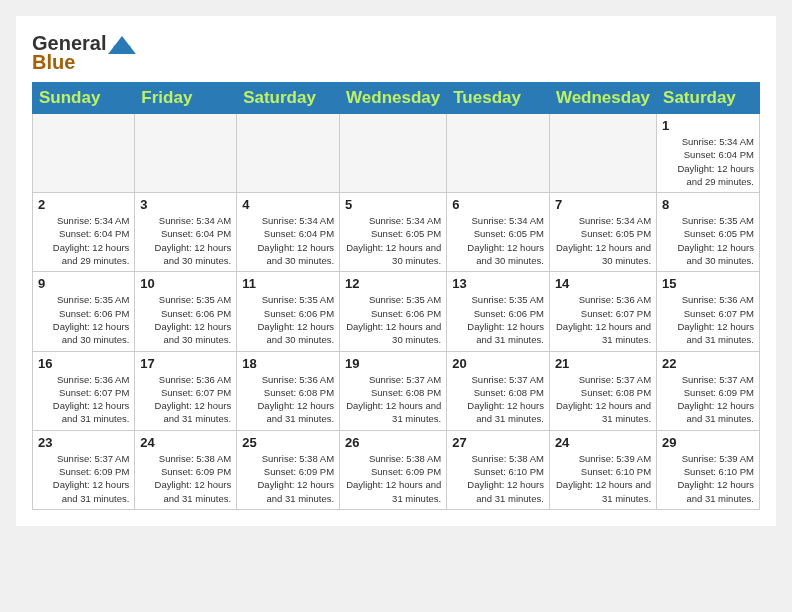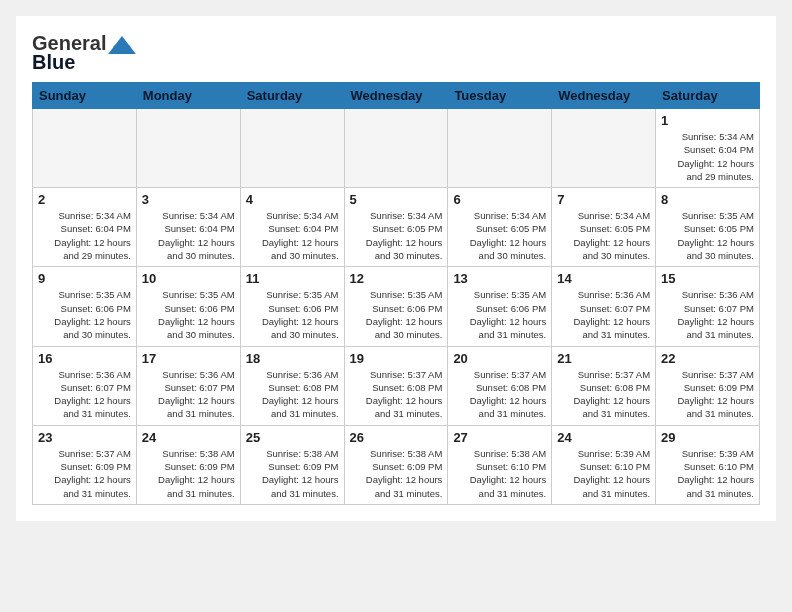--- a/index.html
+++ b/index.html
@@ -45,24 +45,24 @@
       font-size: 14px;
       color: #444;
     }
     .calendar-table {
       width: 100%;
       border-collapse: collapse;
       font-size: 10px;
     }
     .calendar-table th {
       background: #2a7ab5;
-      color: #0f172a;
+      color: #bef264;
       text-align: left;
       padding: 5px 6px;
-      font-size: 13px;
+      font-size: 17px;
       font-weight: bold;
       border: 1px solid #2a7ab5;
     }
     .calendar-table td {
       border: 1px solid #ccc;
       vertical-align: top;
       padding: 4px 5px;
       width: 14.28%;
       min-height: 70px;
       background: #fff;
@@ -90,33 +90,33 @@
 <div class="page">
   <div class="header">
     <div class="logo">
       <div style="display:flex;align-items:center;gap:2px;">
         <span style="font-size:20px;font-weight:bold;color:#333;">General</span>
         <svg class="logo-icon" viewBox="0 0 40 26">
           <polygon points="0,26 20,0 40,26" fill="#2a7ab5"></polygon>
           <rect x="8" y="14" width="24" height="6" fill="#2a7ab5"></rect>
         </svg>
       </div>
-      <span style="font-size:20px;font-weight:bold;color:#0f172a;margin-top:-4px;">Blue</span>
+      <span style="font-size:20px;font-weight:bold;color:#a16207;margin-top:-4px;">Blue</span>
     </div>
     <div class="title-area">
       <div class="month-year"></div>
       <div class="location"></div>
     </div>
   </div>
 
   <table class="calendar-table">
     <thead>
       <tr>
       <th>Sunday</th>
-          <th>Monday</th>
+          <th>Friday</th>
           <th>Saturday</th>
           <th>Wednesday</th>
           <th>Tuesday</th>
           <th>Wednesday</th>
           <th>Saturday</th>
         </tr>
     </thead>
     <tbody id="calendar-body">
     <tr>
           <td class="empty"></td>

